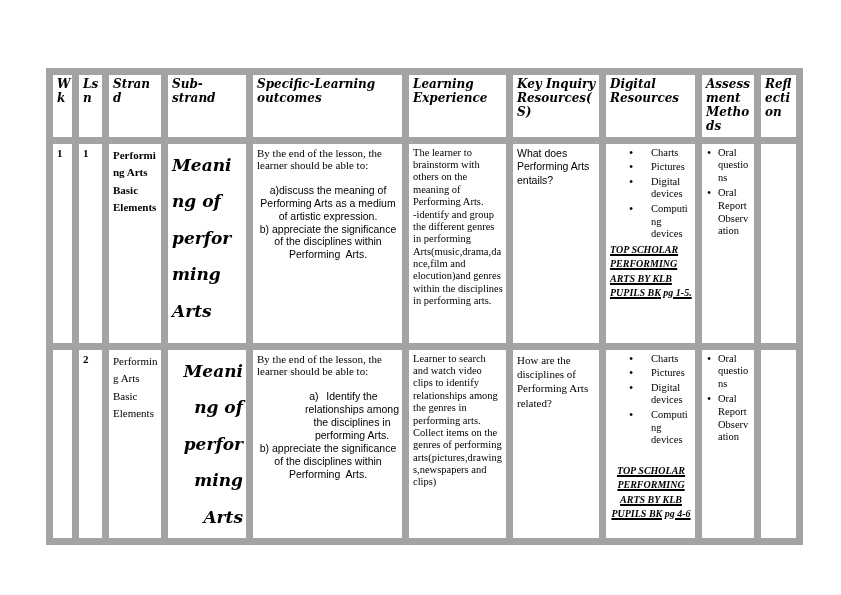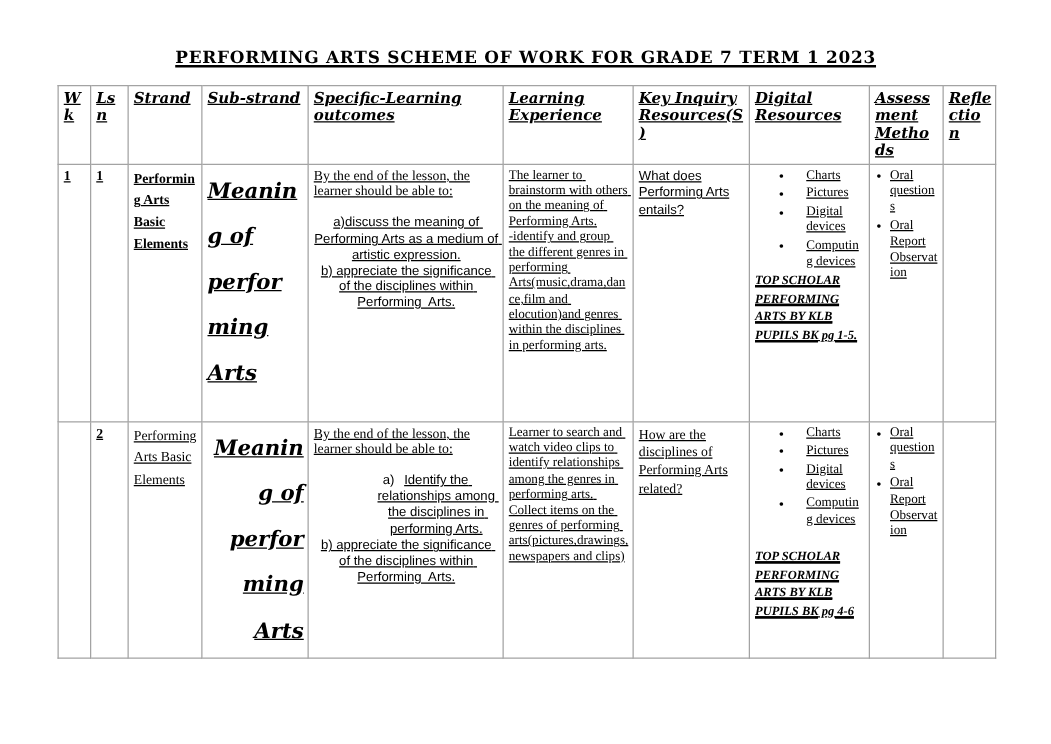--- a/index.html
+++ b/index.html
@@ -28,26 +28,25 @@
   }
   table.sow {
     position: absolute;
     top: 68px;
     left: 46px;
     width: 750px;
     border-collapse: collapse;
     table-layout: fixed;
   }
   .sow td, .sow th {
-    border: 1px solid #a3a3a3;
+    border: 7px solid #a3a3a3;
     vertical-align: top;
     padding: 3px 3px 3px 4px;
     overflow-wrap: break-word;
     overflow: hidden;
-    text-decoration: underline;
   }
   .sow thead tr { height: 57px; }
   .sow tr.row-1 { height: 206px; }
   .sow tr.row-2 { height: 180px; }
   .sow th {
     font-family: "DejaVu Serif", serif;
     font-style: italic;
     font-weight: bold;
     font-size: 12px;
     text-align: left;
@@ -84,30 +83,29 @@
   .res-li::before { content: "\2022"; position: absolute; left: 19px; top: -1px; font-size: 12px; }
   .c-res .ref {
     font-weight: bold;
     font-style: italic;
     font-size: 10px;
     line-height: 1.45;
     text-decoration: underline;
     text-decoration-thickness: 1.5px;
     margin-top: 2px;
   }
-  .c-res .ref.gap { margin-top: 17px; }
+  .c-res .ref.gap { margin-top: 17px; text-align: center; }
   .c-ass { font-size: 10.5px; line-height: 1.22; padding-left: 3px; }
   .ass-li { position: relative; padding-left: 12px; margin-bottom: 2px; overflow-wrap: anywhere; }
   .ass-li::before { content: "\2022"; position: absolute; left: 1px; top: -1px; font-size: 12px; }
 </style>
 </head>
 <body>
 
 <div class="page">
-  <div class="doc-title">PERFORMING ARTS SCHEME OF WORK FOR GRADE 7 TERM 1 2023</div>
 
   <table class="sow">
     <colgroup>
       <col style="width:26px">
         <col style="width:30px">
         <col style="width:59px">
         <col style="width:85px">
       <col style="width:156px">
         <col style="width:104px">
         <col style="width:93px">

